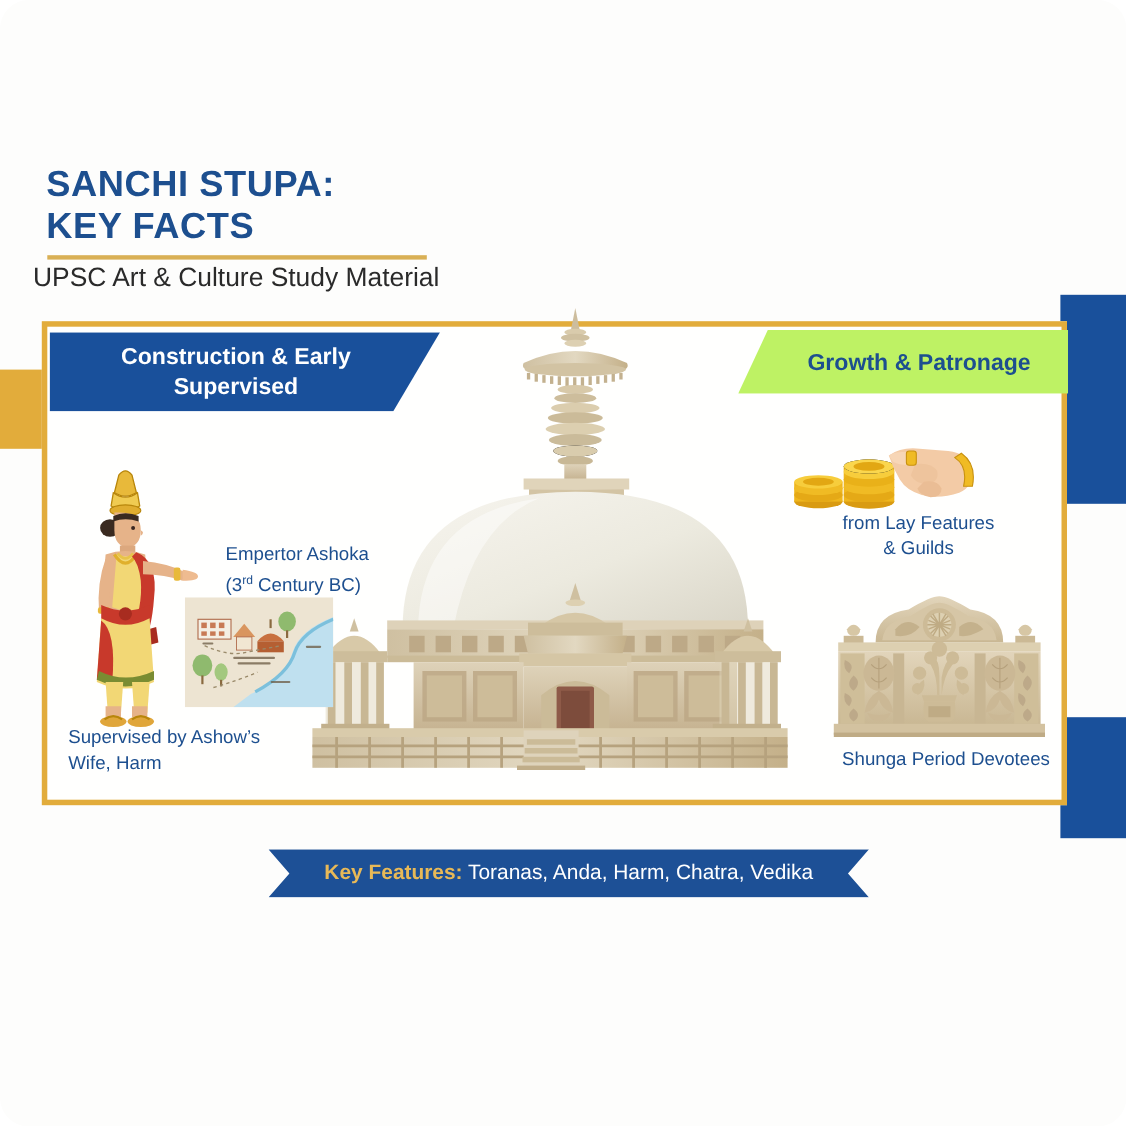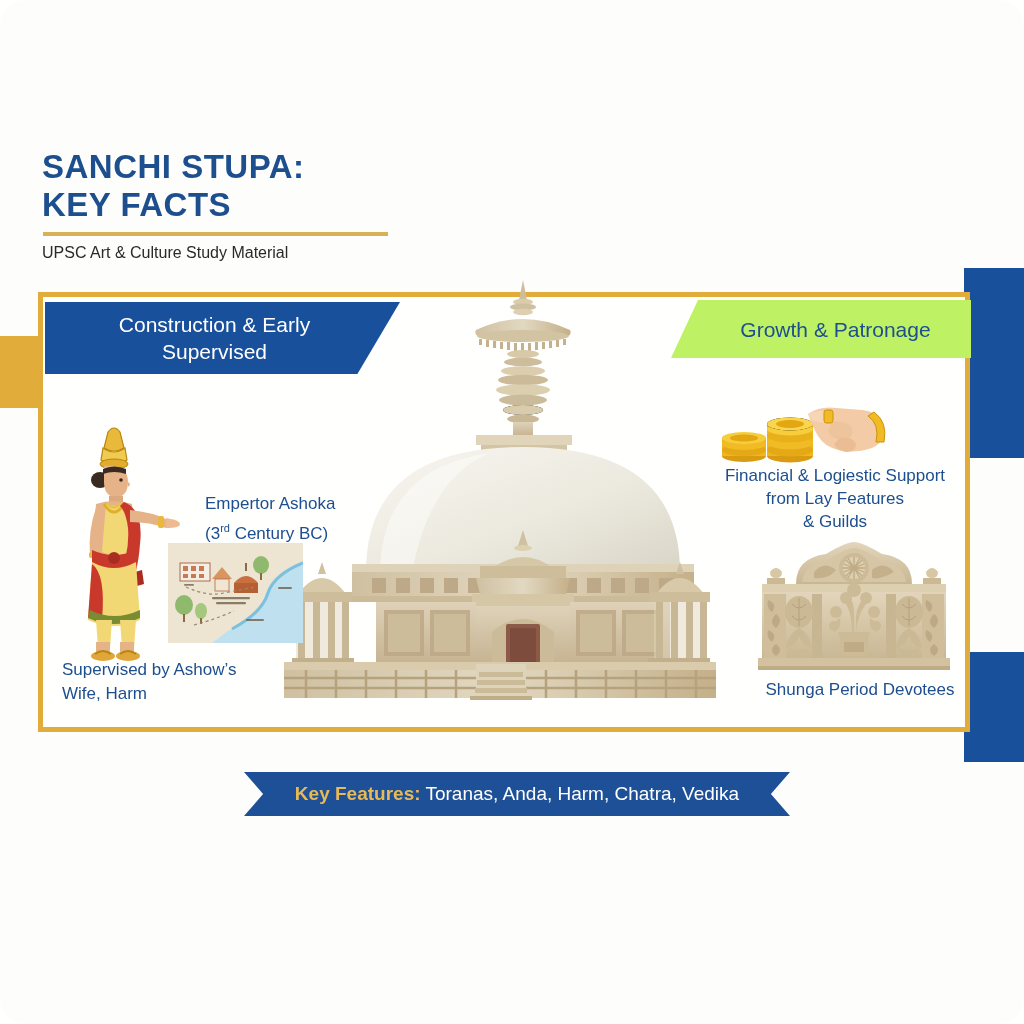--- a/index.html
+++ b/index.html
@@ -19,34 +19,34 @@
 
   
   .title{
     position:absolute;left:42px;top:148px;width:560px;
     color:#1d4f8f;font-weight:bold;font-size:33px;letter-spacing:.5px;
     line-height:38px;
   }
   .title-line2{display:block;}
   .title-rule{position:absolute;left:43px;top:232px;width:345px;height:4px;background:#d9b055;}
   .subtitle{
-    position:absolute;left:42px;top:240px;width:560px;
-    color:#2a2a2a;font-size:16px;line-height:26px;
+    position:absolute;left:30px;top:240px;width:560px;
+    color:#2a2a2a;font-size:24px;line-height:26px;
   }
 
   
   .frame{
     position:absolute;left:38px;top:292px;width:932px;height:440px;
     border:5px solid #e2ac3b;background:#fffffe;box-sizing:border-box;
   }
 
   
   .banner{
     position:absolute;display:flex;align-items:center;justify-content:center;
-    font-weight:normal;font-size:21px;line-height:27px;text-align:center;
+    font-weight:bold;font-size:21px;line-height:27px;text-align:center;
     box-sizing:border-box;
   }
   .banner-left{
     left:45px;top:302px;width:355px;height:72px;
     background:#19509b;color:#ffffff;padding:0 34px 0 18px;
     clip-path:polygon(0 0,100% 0,88% 100%,0 100%);
   }
   .banner-right{
     left:671px;top:300px;width:300px;height:58px;
     background:#bef264;color:#1d4f8f;padding:0 5px 0 34px;
@@ -423,21 +423,20 @@
       <path d="M120 30 Q134 28 140 36 Q142 46 132 48 Q120 48 116 40 Z" fill="#eec49d"></path>
       <path d="M128 46 Q140 44 144 52 Q144 60 134 60 Q124 58 122 52 Z" fill="#eabd95"></path>
 
       <rect x="112" y="18" width="9" height="13" rx="2.5" fill="#f0bb24" stroke="#c9920f" stroke-width="1"></rect>
 
       <path d="M162 20 Q176 30 172 50 L164 50 Q168 32 156 24 Z" fill="#f0bb24" stroke="#c9920f" stroke-width="1"></path>
     </g>
   </svg>
 
   <div class="label-financial">
-    <div>Financial &amp; Logiestic Support</div>
     <div>from Lay Features</div>
     <div>&amp; Guilds</div>
   </div>
 
   <svg class="relief-illus" viewBox="0 0 212 134">
     <defs>
       <linearGradient id="reliefG" x1="0" y1="0" x2="0" y2="1">
         <stop offset="0%" stop-color="#e2d5bb"></stop>
         <stop offset="100%" stop-color="#c9b793"></stop>
       </linearGradient>

